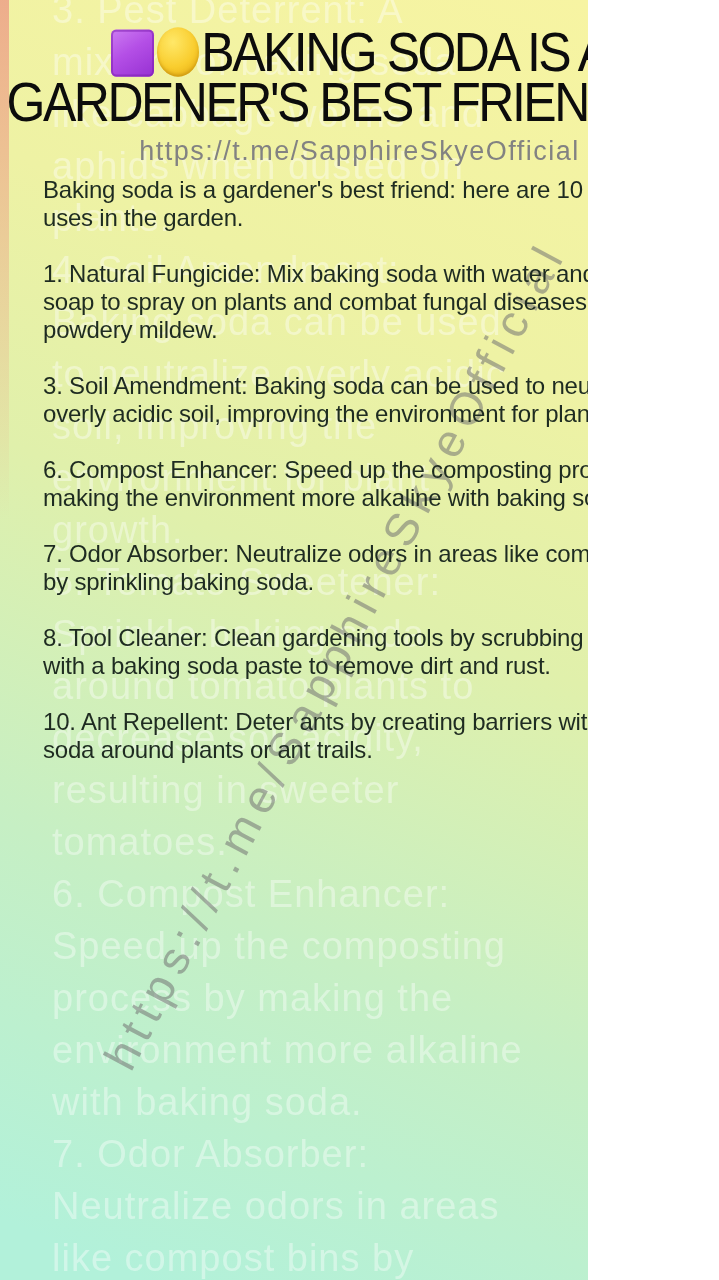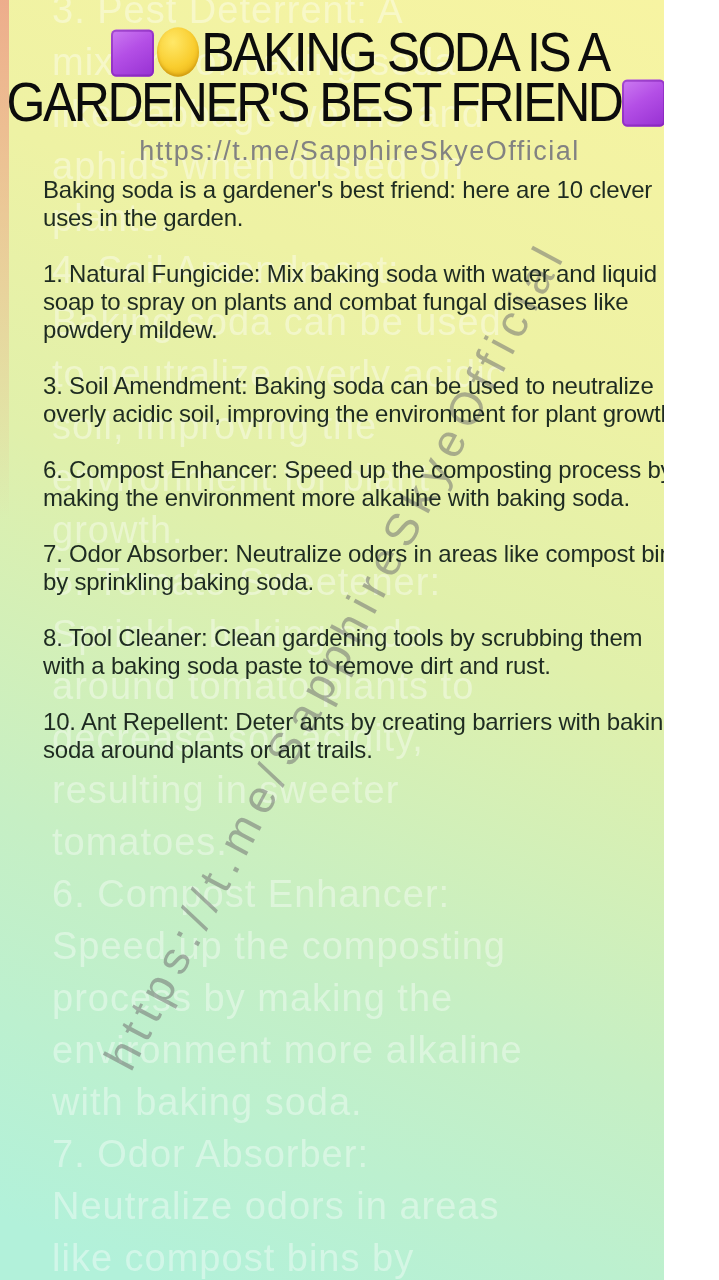--- a/index.html
+++ b/index.html
@@ -1,18 +1,18 @@
 <!DOCTYPE html>
 <html style="--bg-top: #f7f4a2; --bg-bottom: #b2f1da; --body-color: #1e2b21; --title-color: #0c0c0c; --url-color: #828282;"><head>
 <meta charset="utf-8">
 <style>
   html,body{margin:0;padding:0;}
   body{width:719px;height:1280px;overflow:hidden;font-family:"Liberation Sans",sans-serif;}
   .canvas{
-    position:relative;width:664px;height:1280px;overflow:hidden;
+    position:relative;width:588px;height:1280px;overflow:hidden;
     background:linear-gradient(203deg,
       var(--bg-top) 0%, #eef2a4 26%, #e0f0ab 45%,
       #c6efc4 70%, var(--bg-bottom) 96%);
   }
   
   .edge-tint{
     position:absolute;left:0;top:0;width:9px;height:520px;
     background:linear-gradient(to bottom, rgba(236,150,132,.75), rgba(236,150,132,0));
     pointer-events:none;
   }

